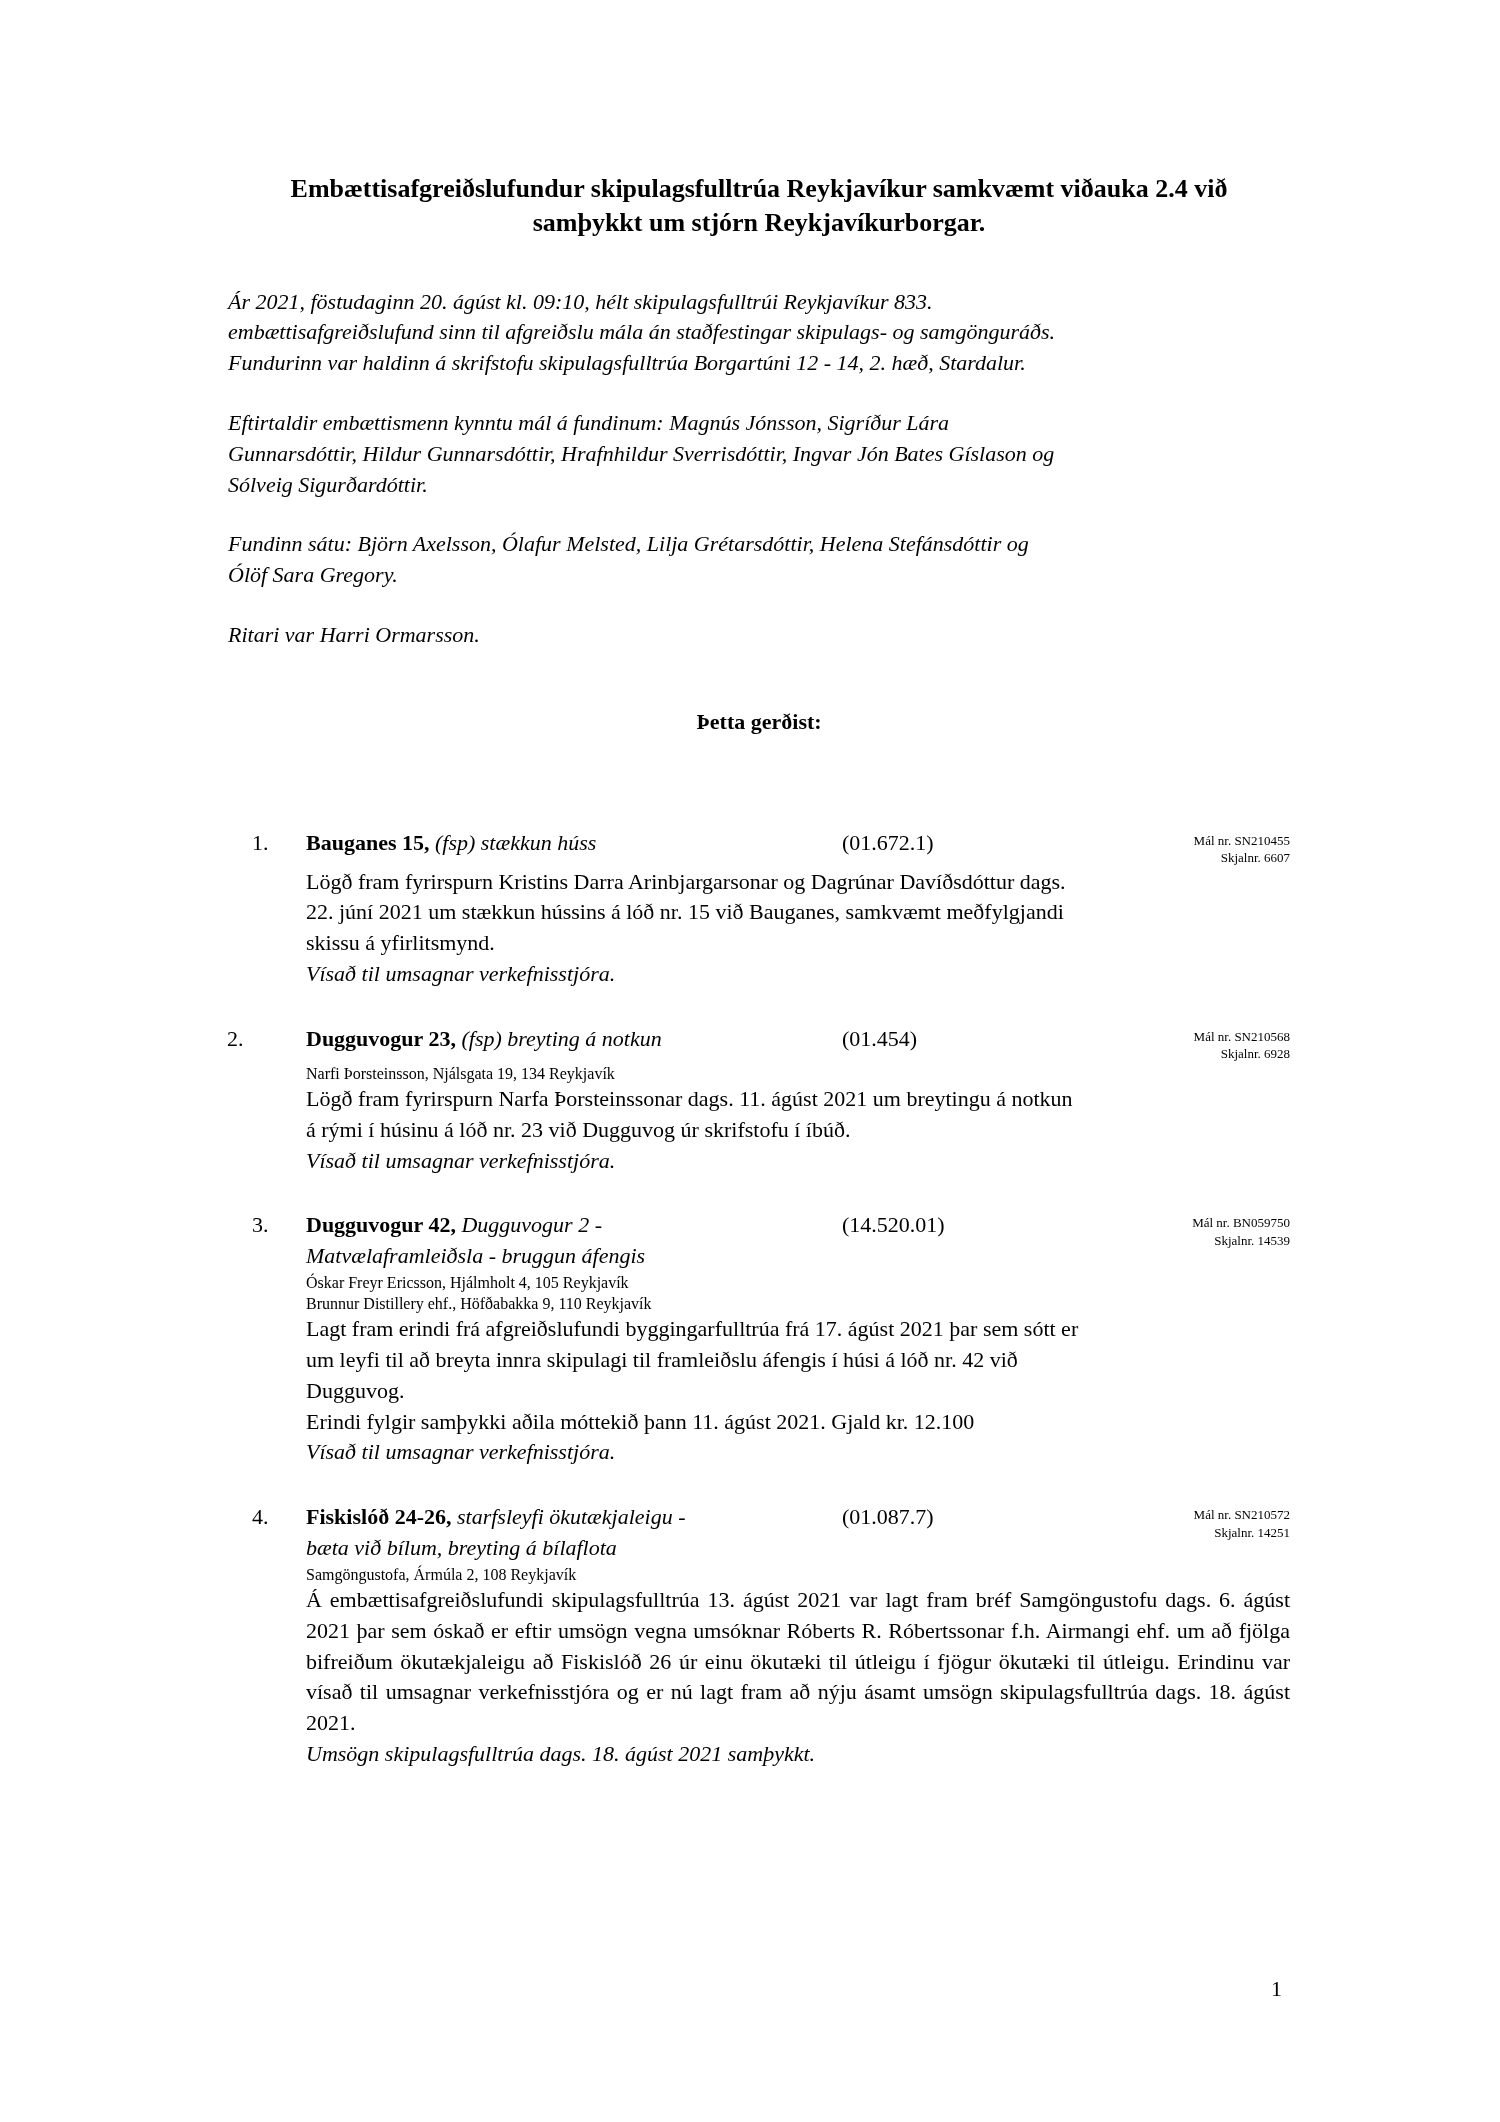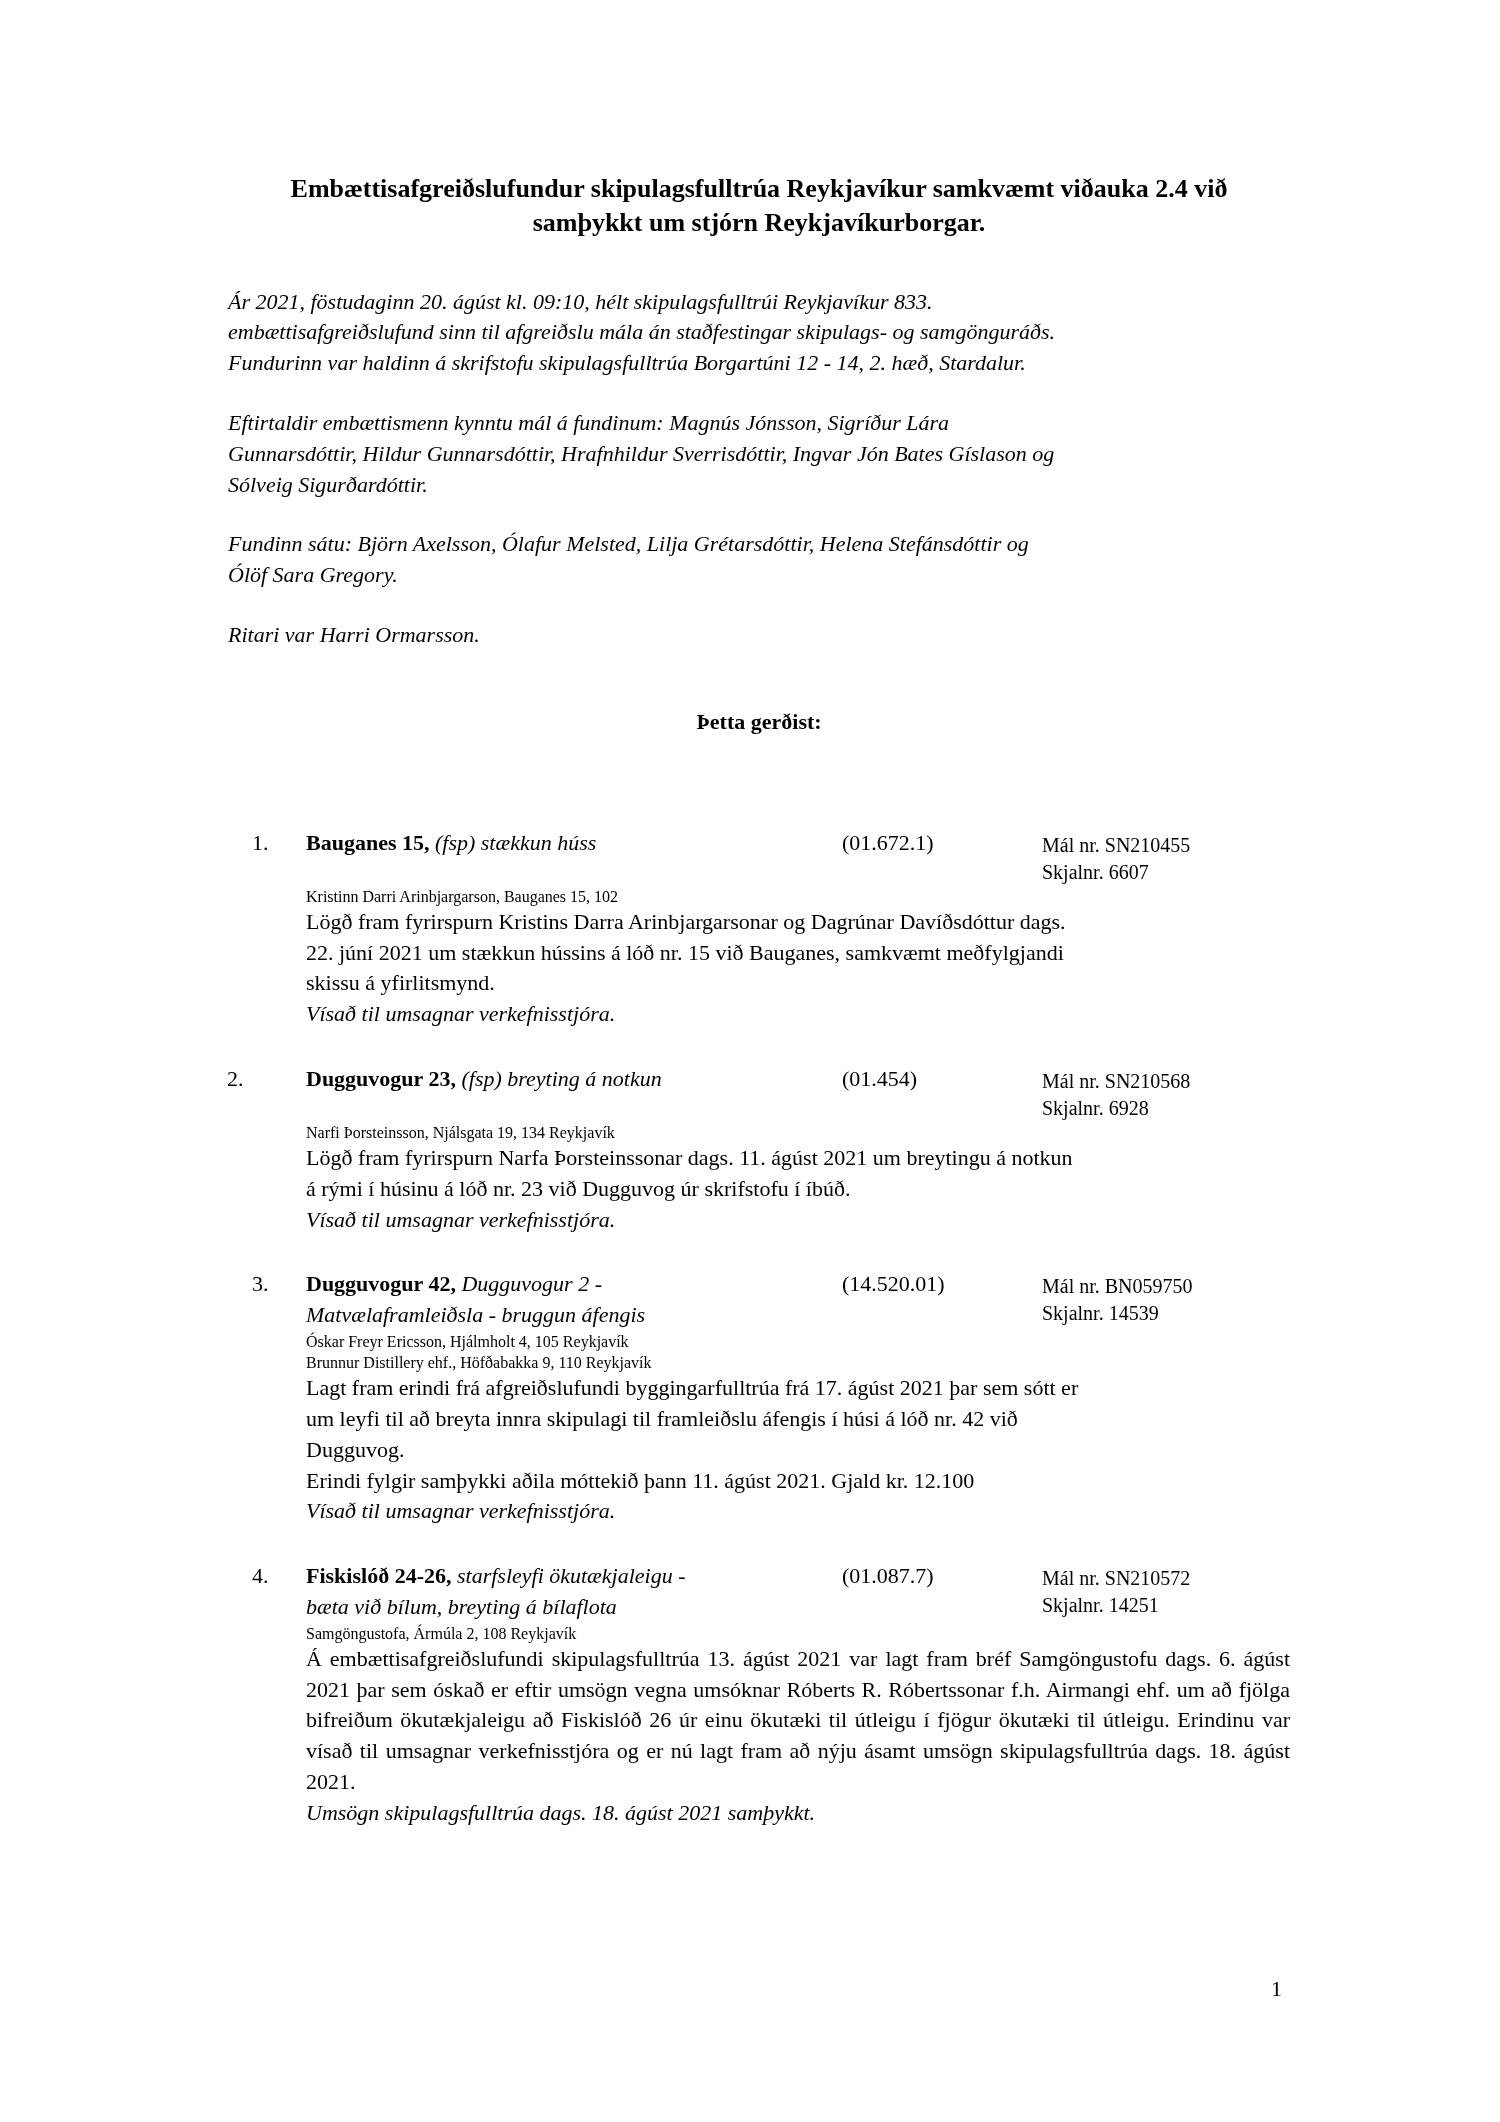--- a/index.html
+++ b/index.html
@@ -67,21 +67,22 @@
     flex: none;
   }
   .titlecol .bold { font-weight: bold; text-align: right; }
   .titlecol .ital { font-style: italic; }
   .casecol {
     width: 200px;
     flex: none;
   }
   .metacol {
     flex: 1;
-    font-size: 20px;
+    text-align: right;
+    font-size: 13px;
     line-height: 1.35;
     padding-top: 4px;
   }
   .item-content {
     margin-left: 54px;
   }
   .party {
     font-size: 16px;
     line-height: 1.32;
   }
@@ -146,21 +147,20 @@
           <div class="titlecol">
             <div class="t-line"><span class="bold">Bauganes 15,</span> <span class="ital">(fsp) stækkun húss</span></div>
           </div>
           <div class="casecol">(01.672.1)</div>
           <div class="metacol">
             <div>Mál nr. SN210455</div>
             <div>Skjalnr. 6607</div>
           </div>
         </div>
         <div class="item-content">
-          <div class="party">Kristinn Darri Arinbjargarson, Bauganes 15, 102</div>
           <div class="body-line">Lögð fram fyrirspurn Kristins Darra Arinbjargarsonar og Dagrúnar Davíðsdóttur dags.</div>
           <div class="body-line">22. júní 2021 um stækkun hússins á lóð nr. 15 við Bauganes, samkvæmt meðfylgjandi</div>
           <div class="body-line">skissu á yfirlitsmynd.</div>
           <div class="decision">Vísað til umsagnar verkefnisstjóra.</div>
         </div>
       </div>
 
       <div class="item">
         <div class="item-head">
           <div class="num outdent">2.</div>

